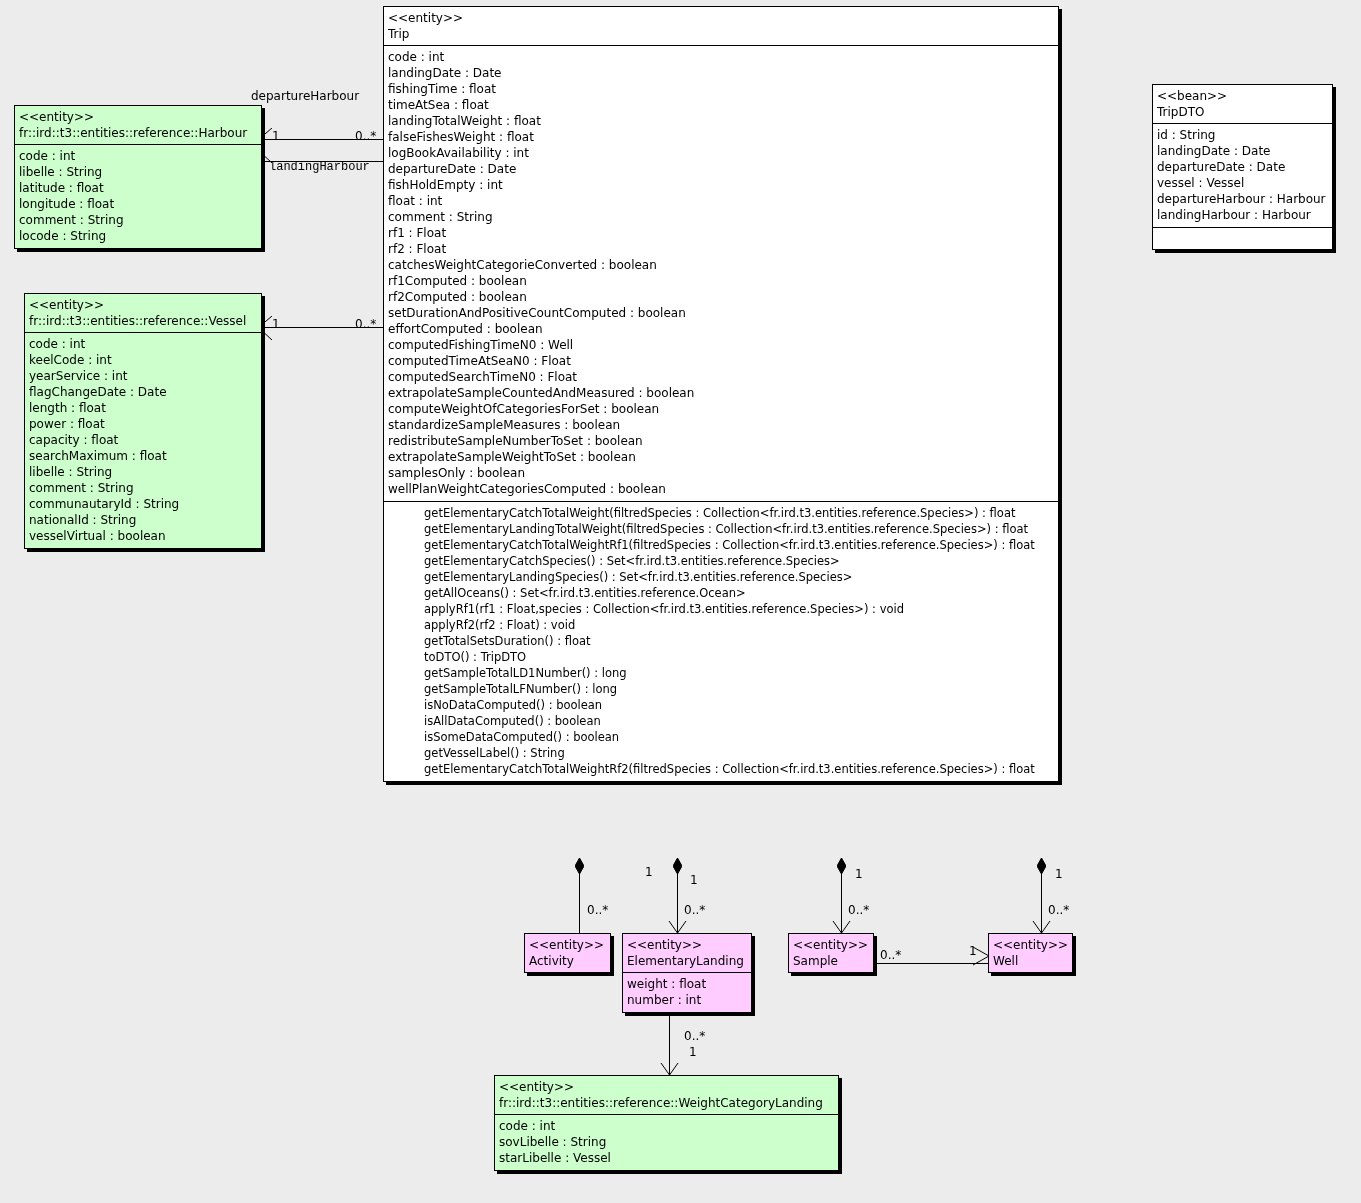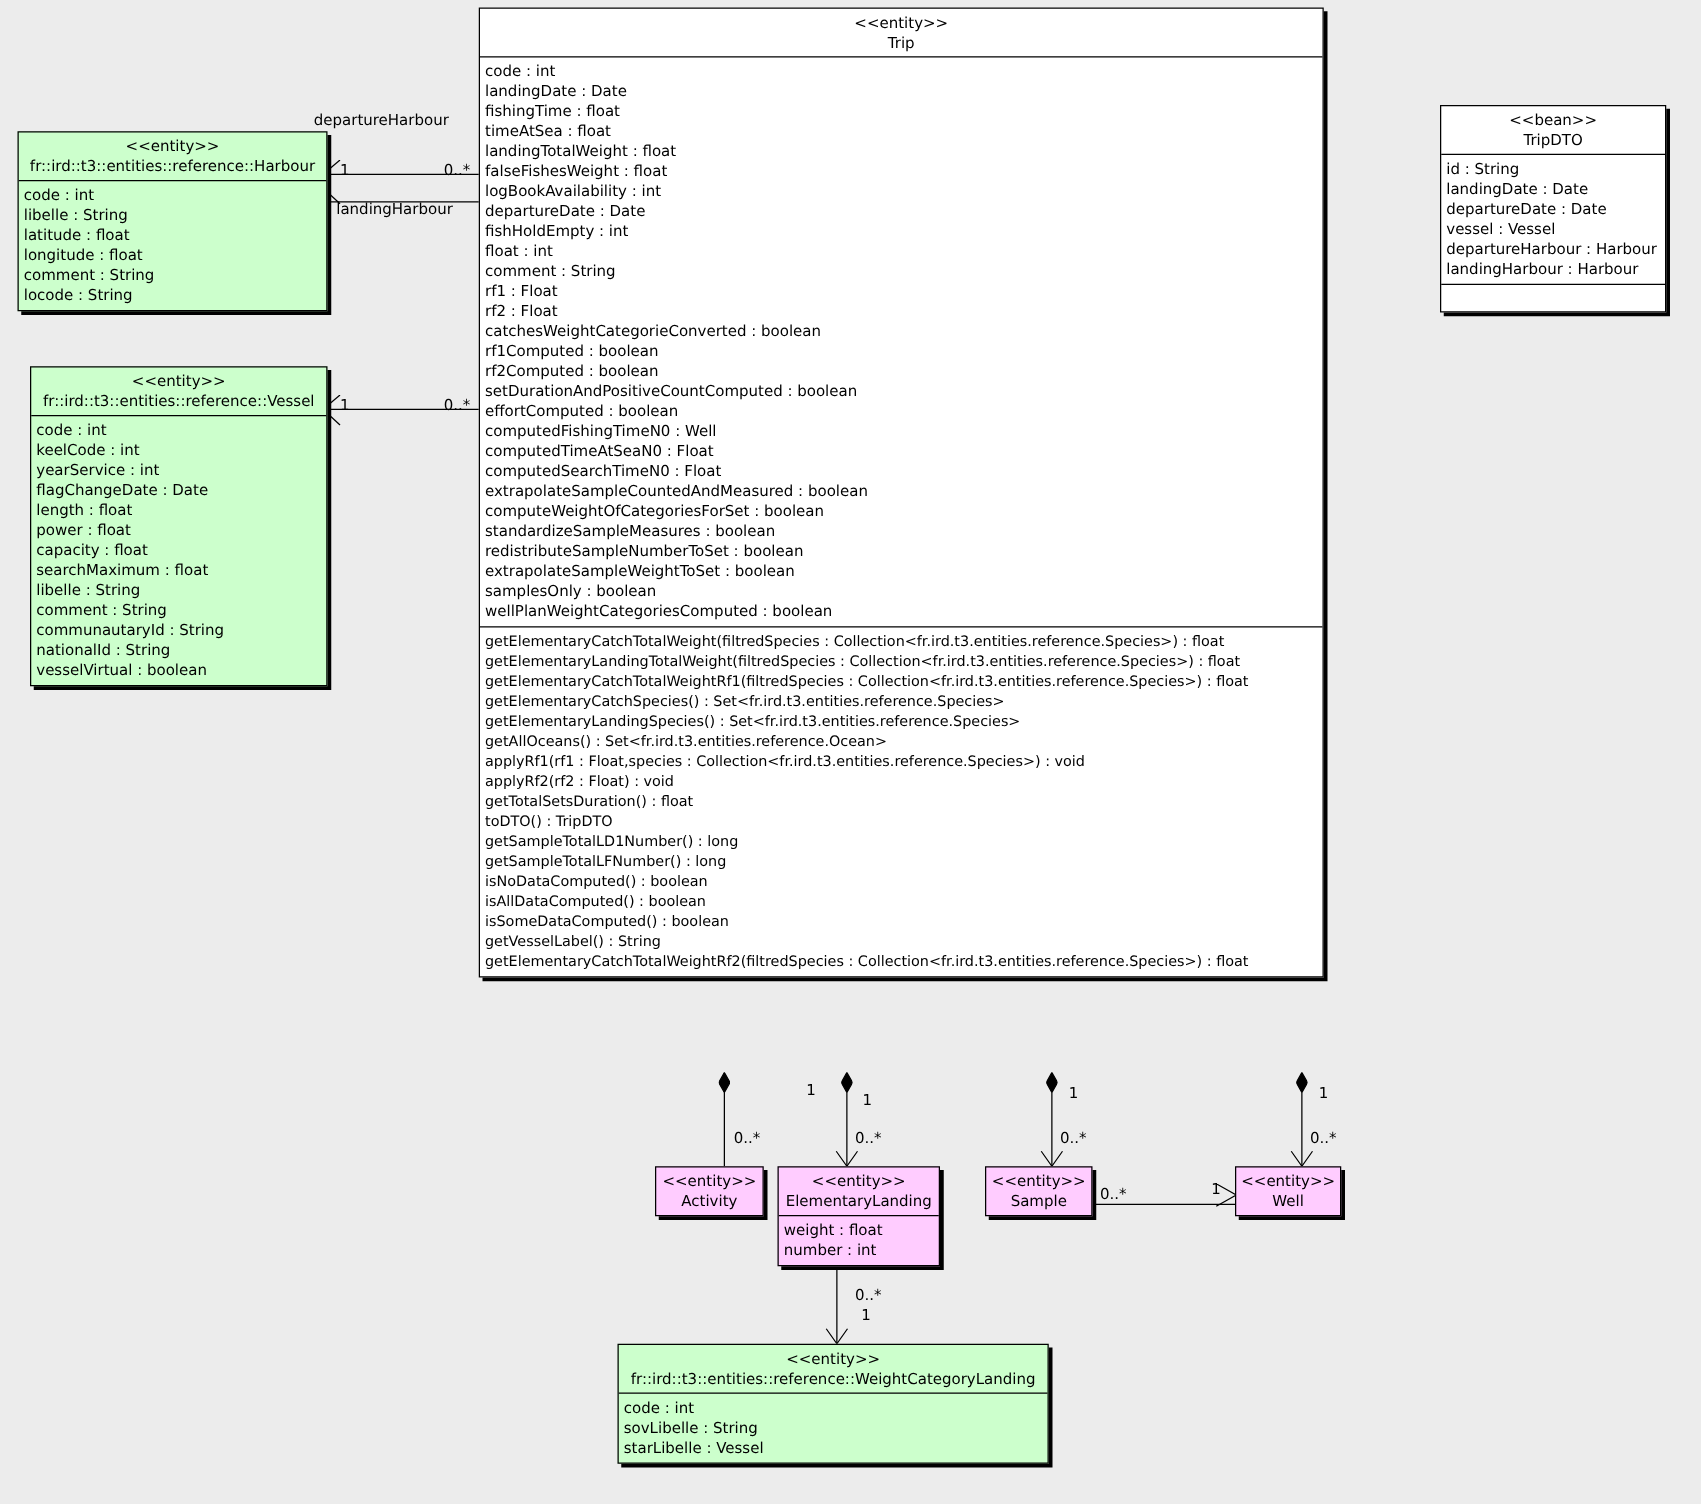--- a/index.html
+++ b/index.html
@@ -23,39 +23,39 @@
     box-sizing: border-box;
     border: 1px solid #000;
     background: #ffffff;
     box-shadow: 3px 3px 0 0 #000;
   }
   .uml-class.green  { background: #ccffcc; }
   .uml-class.pink   { background: #ffccff; }
   .uml-class.white  { background: #ffffff; }
 
   .uml-header {
-    text-align: center;
+    text-align: left;
     padding: 3px 4px 3px 4px;
     line-height: 16px;
     border-bottom: 1px solid #000;
   }
   .uml-header .stereo { display: block; white-space: nowrap; }
   .uml-header .cname  { display: block; white-space: nowrap; }
 
   .uml-compartment {
     padding: 3px 4px 4px 4px;
     line-height: 16px;
     border-bottom: 1px solid #000;
   }
   .uml-compartment:last-child { border-bottom: none; }
   .uml-compartment.empty { min-height: 14px; }
   .uml-row { white-space: nowrap; }
 
   
-  .trip-ops .uml-row { font-size: 11.5px; line-height: 16px; }
+  .trip-ops .uml-row { font-size: 11.5px; line-height: 16px; margin-left: 36px; }
 
   
   .edge {
     position: absolute;
     background: #000;
   }
   .edge.h { height: 1px; }
   .edge.v { width: 1px; }
 
   .mult, .rolelbl {
@@ -83,21 +83,21 @@
   <polyline points="14,0 1,11" stroke="#000" stroke-width="1" fill="none"></polyline>
 </svg>
 <span class="rolelbl" style="left:251px; top:90px;">departureHarbour</span>
 <span class="mult" style="left:272px; top:130px;">1</span>
 <span class="mult" style="left:355px; top:130px;">0..*</span>
 
 <div class="edge h" style="left:263px; top:161px; width:121px;"></div>
 <svg class="arrow-open" style="left:258px; top:150px; width:16px; height:16px;">
   <polyline points="14,13 1,1" stroke="#000" stroke-width="1" fill="none"></polyline>
 </svg>
-<span class="rolelbl" style="left:269px; top:161px;">landingHarbour</span>
+<span class="rolelbl" style="left:269px; top:161px;font-family:Liberation Mono, monospace;">landingHarbour</span>
 
 <div class="edge h" style="left:263px; top:327px; width:121px;"></div>
 <svg class="arrow-open" style="left:258px; top:316px; width:16px; height:14px;">
   <polyline points="14,0 1,11" stroke="#000" stroke-width="1" fill="none"></polyline>
 </svg>
 <svg class="arrow-open" style="left:258px; top:327px; width:16px; height:16px;">
   <polyline points="1,1 14,13" stroke="#000" stroke-width="1" fill="none"></polyline>
 </svg>
 <span class="mult" style="left:272px; top:318px;">1</span>
 <span class="mult" style="left:355px; top:318px;">0..*</span>

